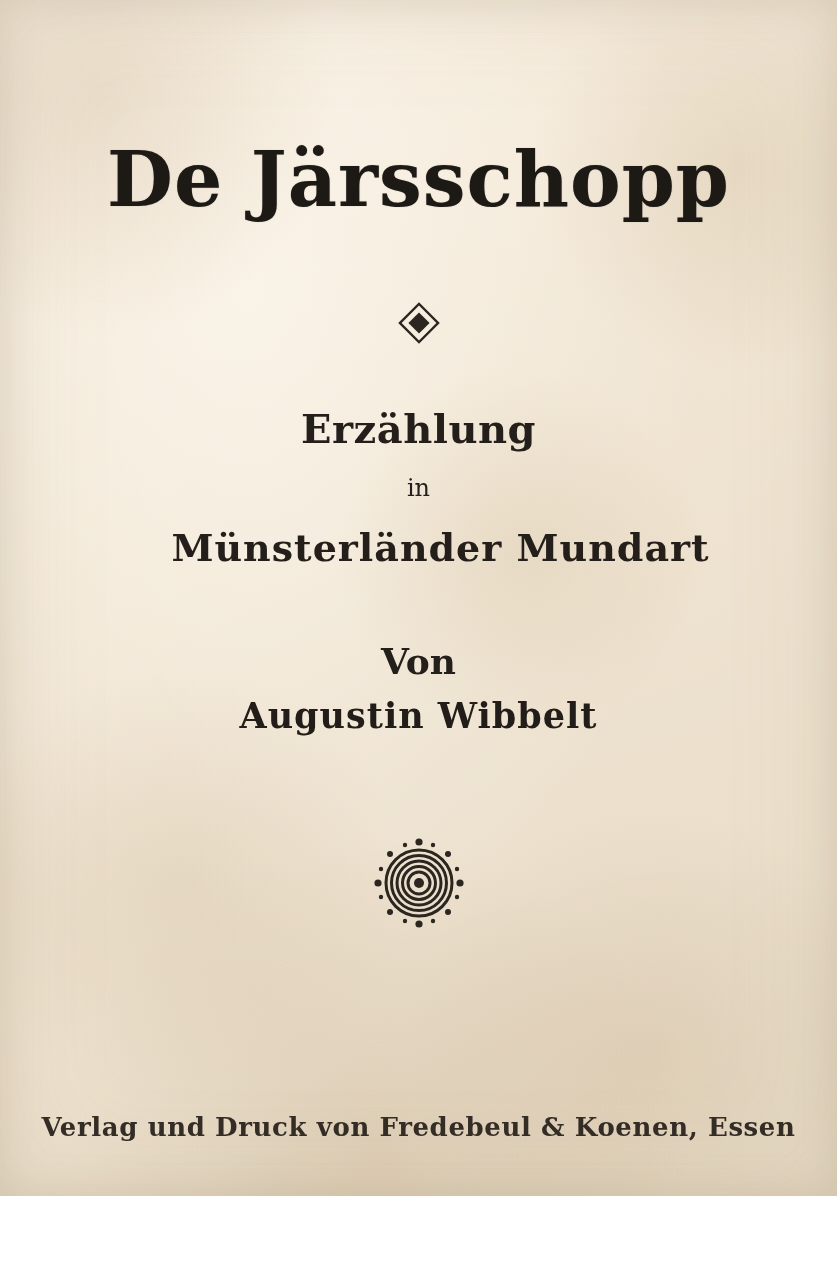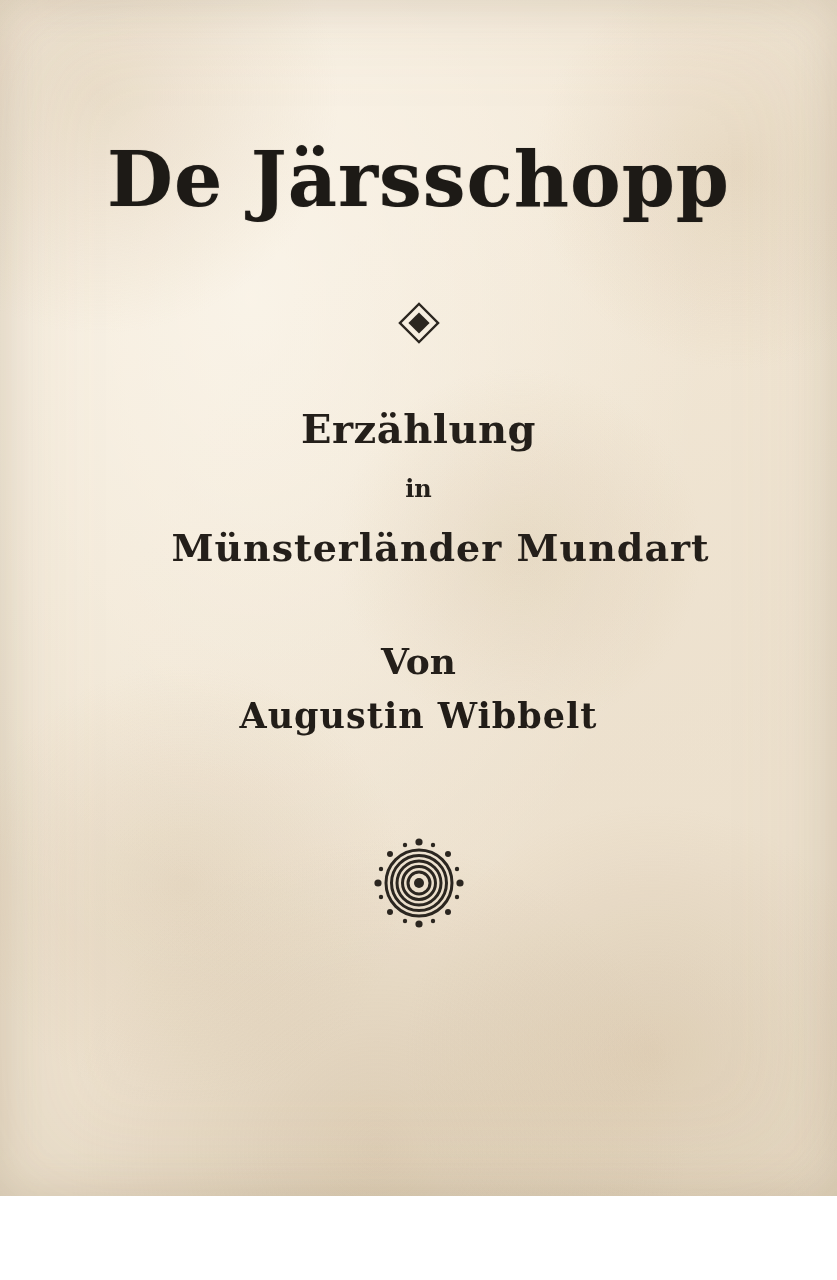--- a/index.html
+++ b/index.html
@@ -88,21 +88,21 @@
     font-size: 40px;
     font-weight: 700;
     letter-spacing: 0.5px;
     color: #241f1a;
   }
   .subtitle-2 {
     position: absolute;
     top: 474px;
     left: 0; right: 0;
     font-size: 24px;
-    font-weight: 700;
+    font-weight: 400;
     color: #241f1a;
   }
   .subtitle-3 {
     position: absolute;
     top: 525px;
     left: 0; right: 0;
     font-size: 38px;
     font-weight: 700;
     letter-spacing: 1px;
     color: #241f1a;
@@ -200,15 +200,16 @@
           <circle cx="41" cy="93" r="2.2"></circle>
           <circle cx="69" cy="93" r="2.2"></circle>
           <circle cx="17" cy="41" r="2.2"></circle>
           <circle cx="17" cy="69" r="2.2"></circle>
           <circle cx="93" cy="41" r="2.2"></circle>
           <circle cx="93" cy="69" r="2.2"></circle>
         </g>
       </svg>
     </div>
 
+    <div class="imprint">Verlag und Druck von Fredebeul &amp; Koenen, Essen</div>
 
   </div>
 </div>
 
 </body></html>

